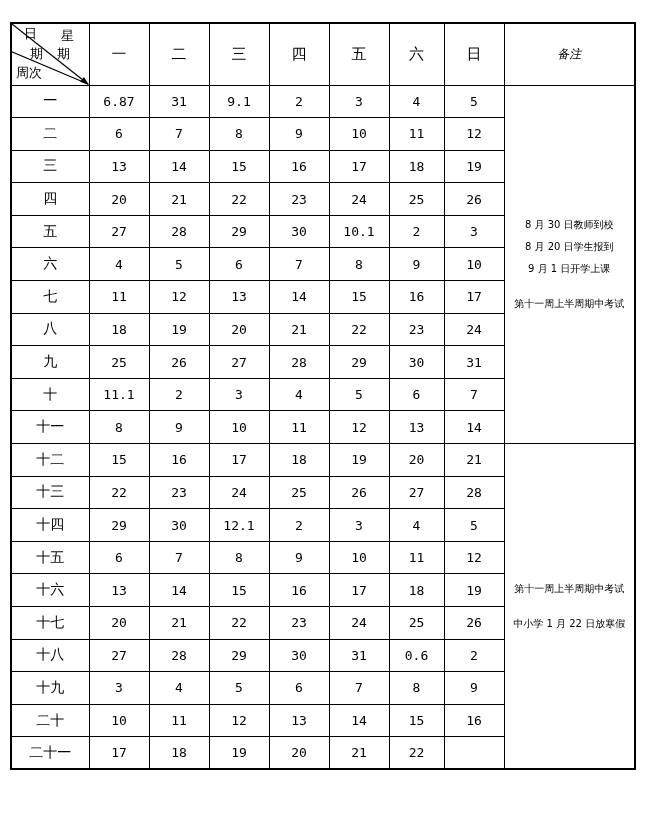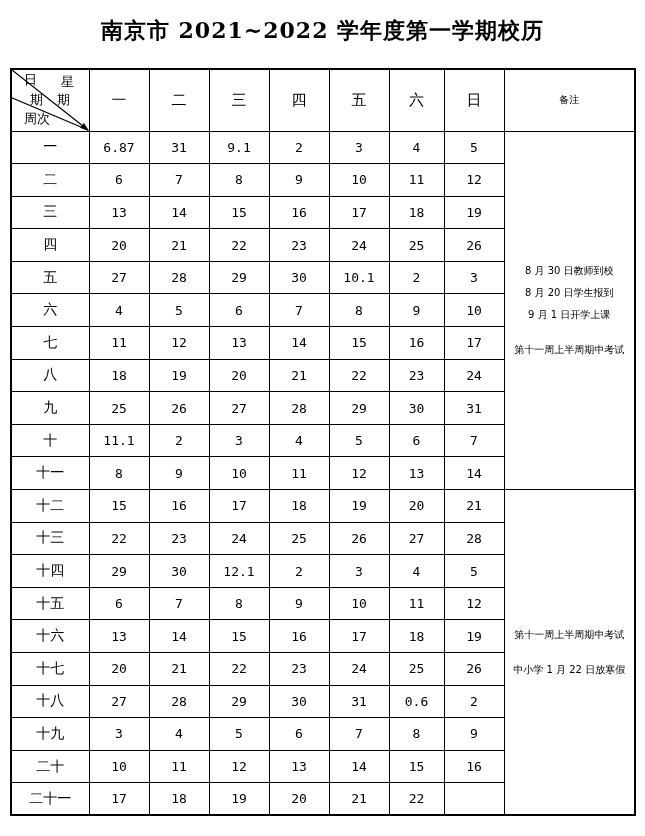--- a/index.html
+++ b/index.html
@@ -32,48 +32,47 @@
     padding: 0;
     overflow: hidden;
   }
   col.c-week { width: 78px; }
   col.c-day  { width: 60px; }
   col.c-sat  { width: 55px; }
   col.c-rem  { width: 131px; }
   tr.hdr { height: 62px; }
   tr.data { height: 32.6px; }
   th.dayhdr { font-size: 15px; font-weight: normal; }
-  th.remhdr { font-size: 10px; font-weight: normal; }
+  th.remhdr { font-size: 12px; font-weight: normal; font-style: italic; }
   td.week { font-size: 14px; }
   td.num  { font-size: 13px; font-family: "DejaVu Sans Mono", monospace; }
   
   td.corner { position: relative; padding: 0; }
   .corner-inner { position: absolute; inset: 0; }
   .corner-inner svg { position: absolute; left: 0; top: 0; overflow: visible; }
   .corner-lbl { position: absolute; font-size: 13px; line-height: 14px; white-space: nowrap; }
   .lbl-ri  { left: 12px; top: 3px; }
   .lbl-xing{ left: 49px; top: 5px; }
   .lbl-qi1 { left: 18px; top: 23px; }
   .lbl-qi2 { left: 45px; top: 23px; }
-  .lbl-zhou{ left: 12px;  top: 42px; }
+  .lbl-zhou{ left: 4px;  top: 42px; }
   
   td.remarks {
     text-align: left;
     vertical-align: middle;
     padding: 6px 6px 6px 8px;
     font-size: 10px;
     line-height: 22px;
   }
   .rem-para2 { margin-top: 13px; text-align: center; }
 </style>
 </head>
 <body>
 
 <div class="page">
-  <div class="title">南京市 2021~2022 学年度第一学期校历</div>
 
   <table class="cal">
     <colgroup>
       <col class="c-week">
         <col class="c-day">
         <col class="c-day">
         <col class="c-day">
         <col class="c-day">
         <col class="c-day">
         <col class="c-sat">

